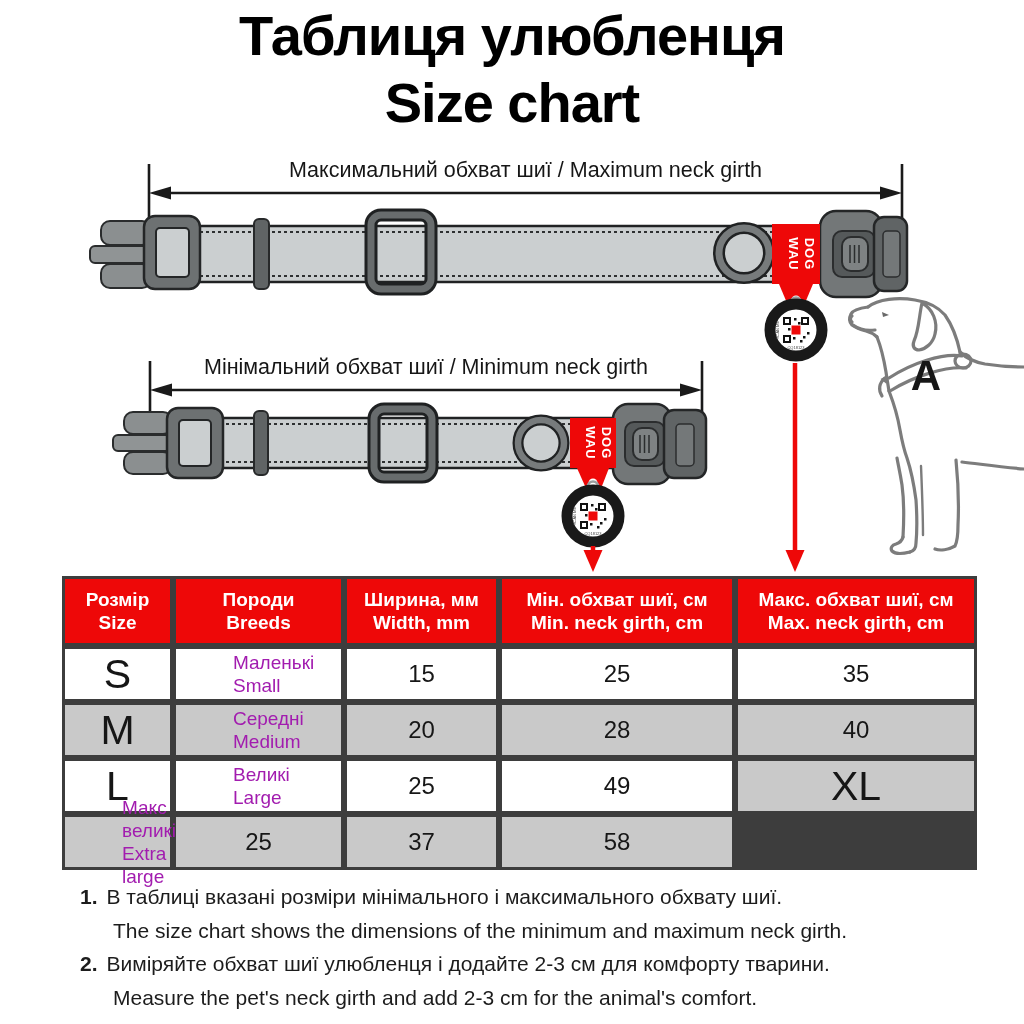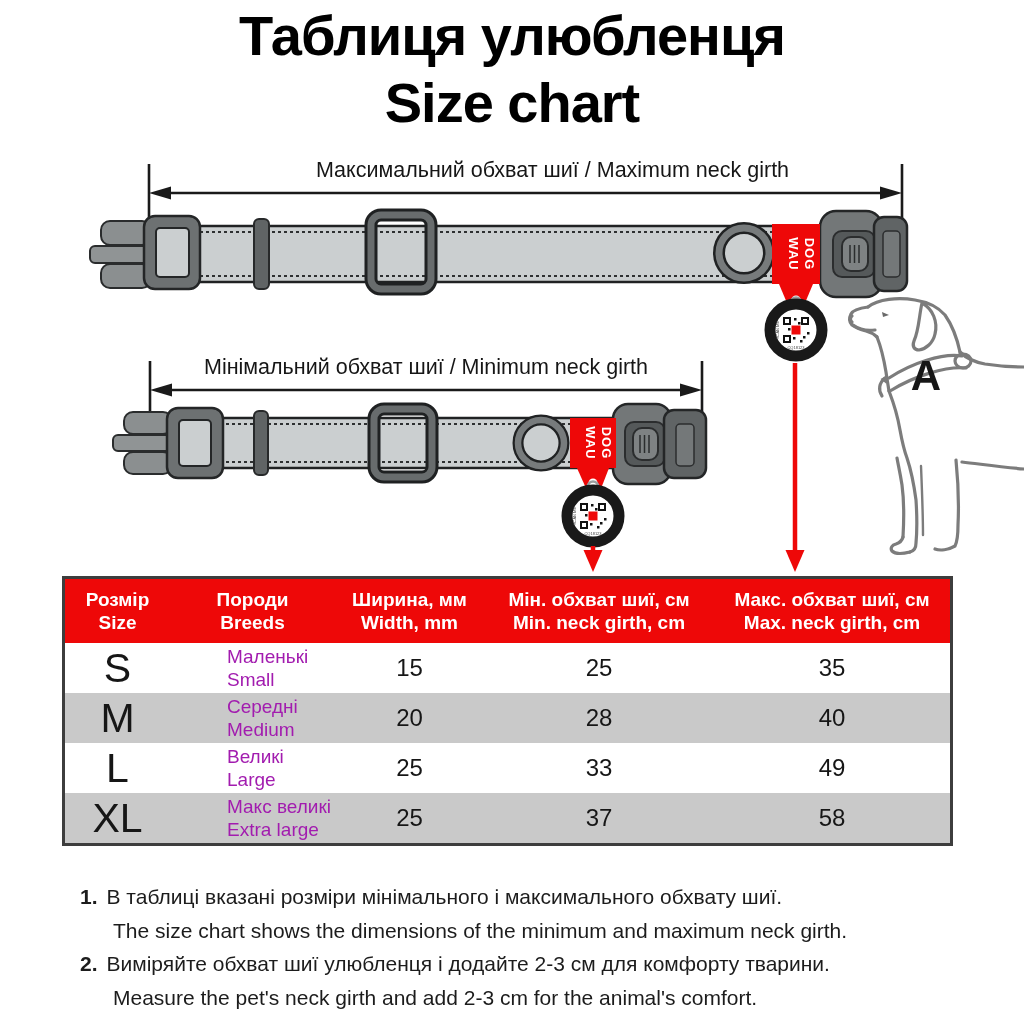--- a/index.html
+++ b/index.html
@@ -2,28 +2,28 @@
 <html style="--accent-red: #ee0808; --row-gray: #c9c9c9; --grid-dark: #3d3d3d; --strap-gray: #cbcfd0;"><head>
 <meta charset="utf-8">
 <style>
   html,body{margin:0;padding:0;background:#fff;}
   .stage{position:relative;width:1024px;height:1024px;background:#fff;overflow:hidden;
          font-family:"Liberation Sans", sans-serif;color:#1a1a1a;}
   svg{position:absolute;inset:0;}
   .title{position:absolute;top:2px;left:0;width:100%;text-align:center;
          font-size:56px;line-height:67px;font-weight:800;letter-spacing:-1px;color:#000;}
   .measure-label{position:absolute;text-align:center;font-size:21.5px;font-weight:500;color:#161616;}
-  .measure-label.max{left:149px;width:753px;top:158px;padding-left:27px;}
+  .measure-label.max{left:149px;width:753px;top:158px;}
   .measure-label.min{left:150px;width:552px;top:355px;}
   .dog-letter{position:absolute;left:903px;top:352px;width:46px;text-align:center;
               font-size:42px;font-weight:700;color:#161616;}
   
   .size-table{position:absolute;left:62px;top:576px;box-sizing:border-box;
               display:grid;grid-template-columns:105px 165px 149px 230px 236px;
-              grid-template-rows:64px 50px 50px 50px 50px;gap:0;
+              grid-template-rows:64px 50px 50px 50px 50px;gap:6px;
               background:var(--grid-dark,#3d3d3d);border:3px solid var(--grid-dark,#3d3d3d);}
   .cell{display:flex;flex-direction:column;align-items:center;justify-content:center;background:#fff;}
   .th{background:var(--accent-red,#ee0808);color:#fff;font-weight:700;font-size:19px;line-height:23.5px;}
   .row-alt{background:var(--row-gray,#c9c9c9);}
   .cell.size{font-size:41px;font-weight:400;color:#161616;}
   .cell.num{font-size:24px;color:#161616;}
   .cell.breeds{align-items:flex-start;padding-left:57px;box-sizing:border-box;
                font-size:19px;line-height:23px;color:#a21caf;}
   
   .notes{position:absolute;left:80px;top:880px;width:900px;}
@@ -261,21 +261,20 @@
     <div class="cell num row-alt">20</div>
     <div class="cell num row-alt">28</div>
     <div class="cell num row-alt">40</div>
 
     <div class="cell size">L</div>
     <div class="cell breeds">
         <div>Великі</div>
         <div>Large</div>
       </div>
     <div class="cell num">25</div>
-    <div class="cell num">33</div>
     <div class="cell num">49</div>
 
     <div class="cell size row-alt">XL</div>
     <div class="cell breeds row-alt">
         <div>Макс великі</div>
         <div>Extra large</div>
       </div>
     <div class="cell num row-alt">25</div>
     <div class="cell num row-alt">37</div>
     <div class="cell num row-alt">58</div>

